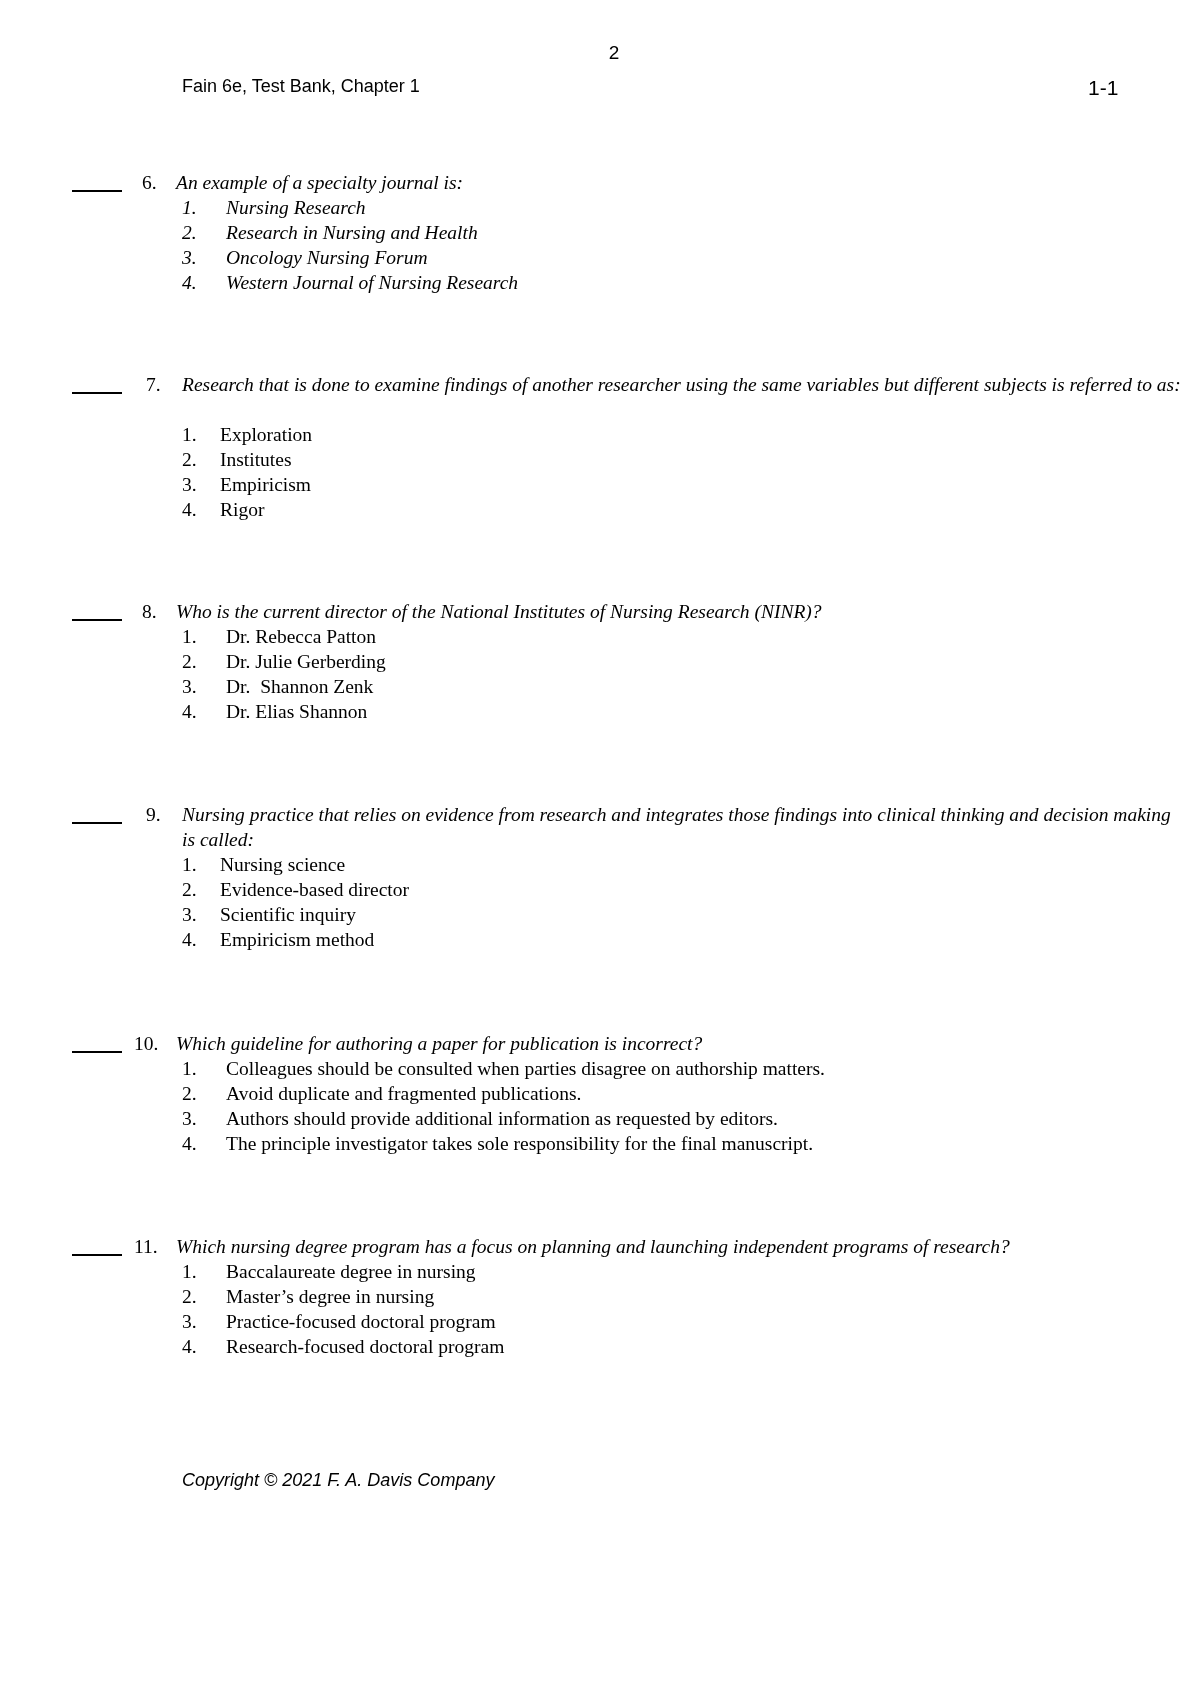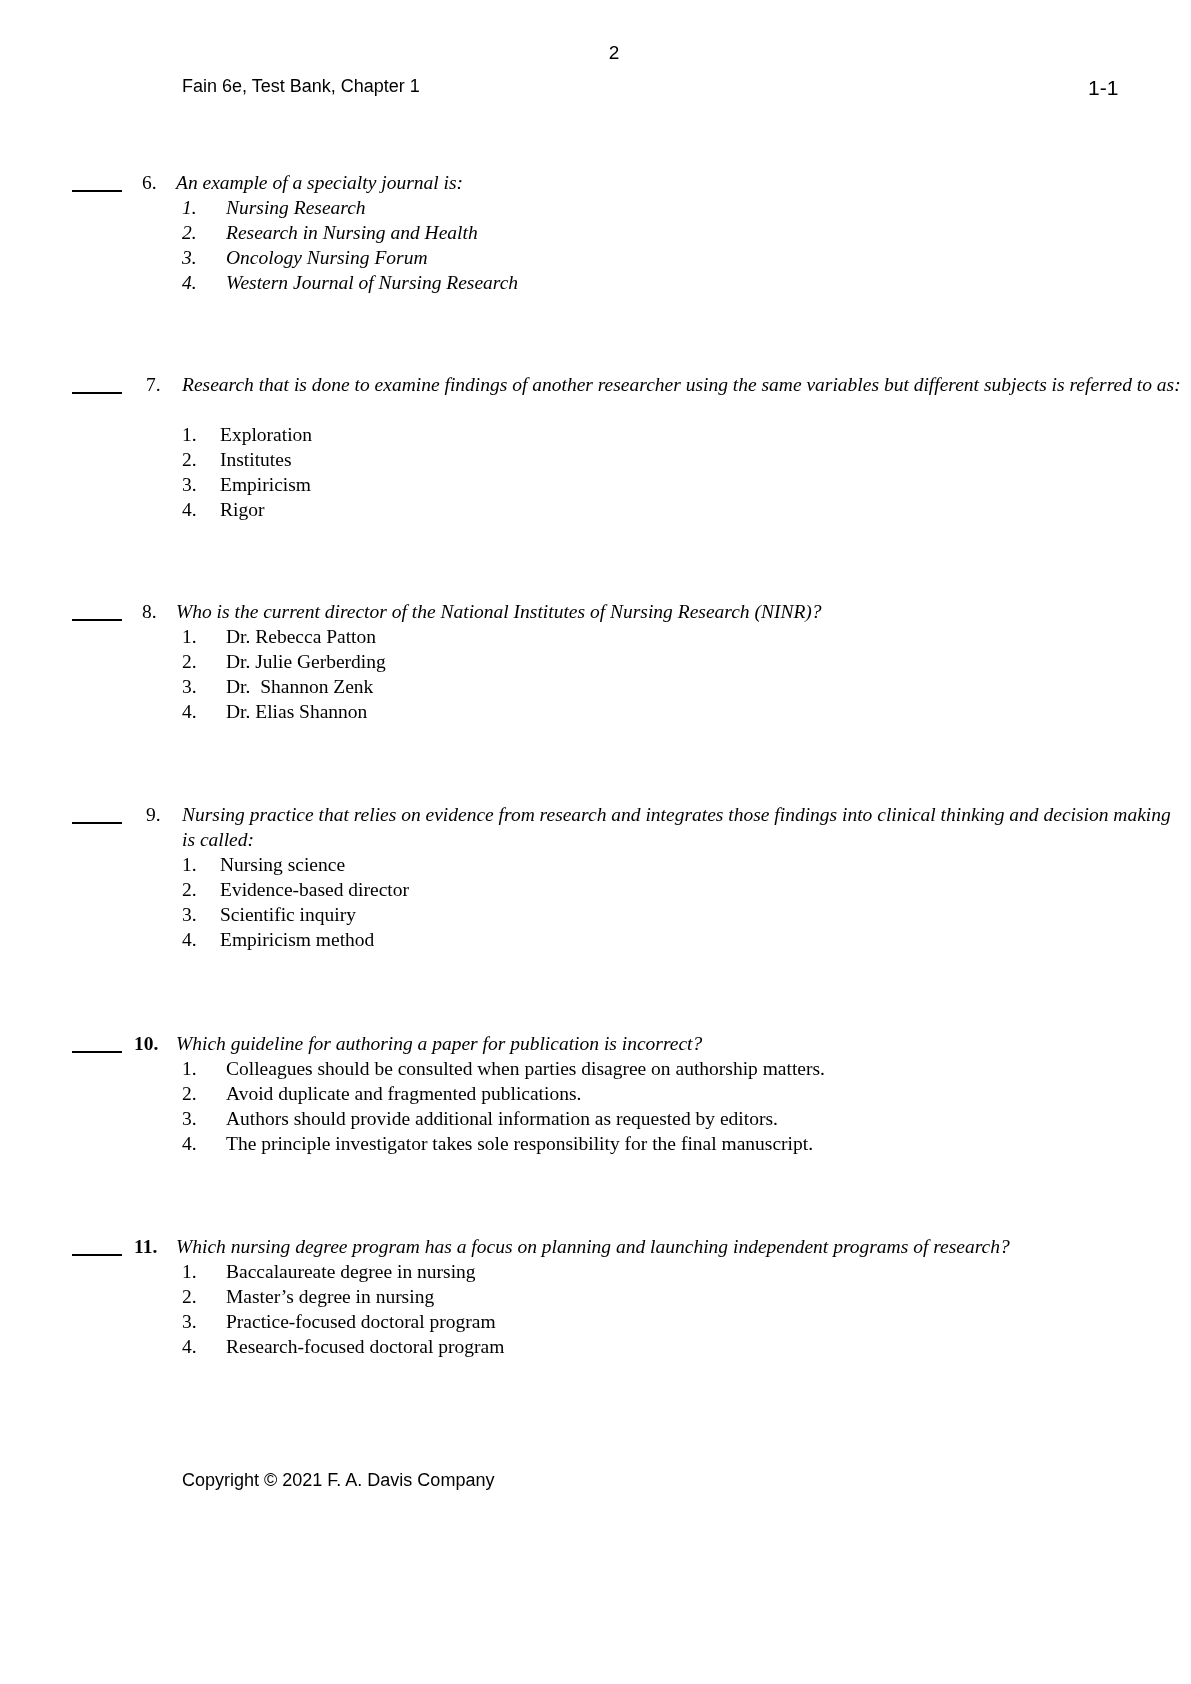--- a/index.html
+++ b/index.html
@@ -1,24 +1,24 @@
 <!DOCTYPE html>
 <html><head>
 <meta charset="utf-8">
 <style>
   html, body { margin: 0; padding: 0; background: #ffffff; }
   body { width: 1191px; height: 1684px; position: relative; overflow: hidden; color: #000; }
   .page-num { position: absolute; top: 42px; left: 0; width: 1228px; text-align: center; font-family: "Liberation Sans", sans-serif; font-size: 19px; }
   .hdr-left { position: absolute; top: 76px; left: 182px; font-family: Liberation Sans, sans-serif; font-size: 18px; }
   .hdr-right { position: absolute; top: 76px; left: 1088px; font-family: "Liberation Sans", sans-serif; font-size: 21px; }
-  .footer { position: absolute; top: 1470px; left: 182px; font-family: "Liberation Sans", sans-serif; font-size: 18px; }
+  .footer { position: absolute; top: 1470px; left: 182px; font-family: "Liberation Sans", sans-serif; font-size: 18px; font-style: italic; }
   .q { position: absolute; left: 0; width: 1191px; font-family: "Liberation Serif", serif; font-size: 19.5px; line-height: 25px; }
   .blank { position: absolute; left: 72px; width: 50px; height: 0; border-top: 2px solid #000; }
   .qnum { position: absolute; left: 142px; top: 0; }
-  .qnum.two { left: 134px; font-weight: bold; }
+  .qnum.two { left: 134px; }
   .qtext { position: absolute; left: 176px; top: 0; width: 1000px; font-style: italic; }
   .opts { position: absolute; left: 182px; }
   .opt { position: relative; height: 25px; white-space: nowrap; }
   .opt .on { position: absolute; left: 0; }
   .opt .ot { position: absolute; left: 36px; margin-left: 8px; }
   .opts.tight .opt .ot { left: 30px; }
   .ital { font-style: italic; }
 </style>
 </head>
 <body>

